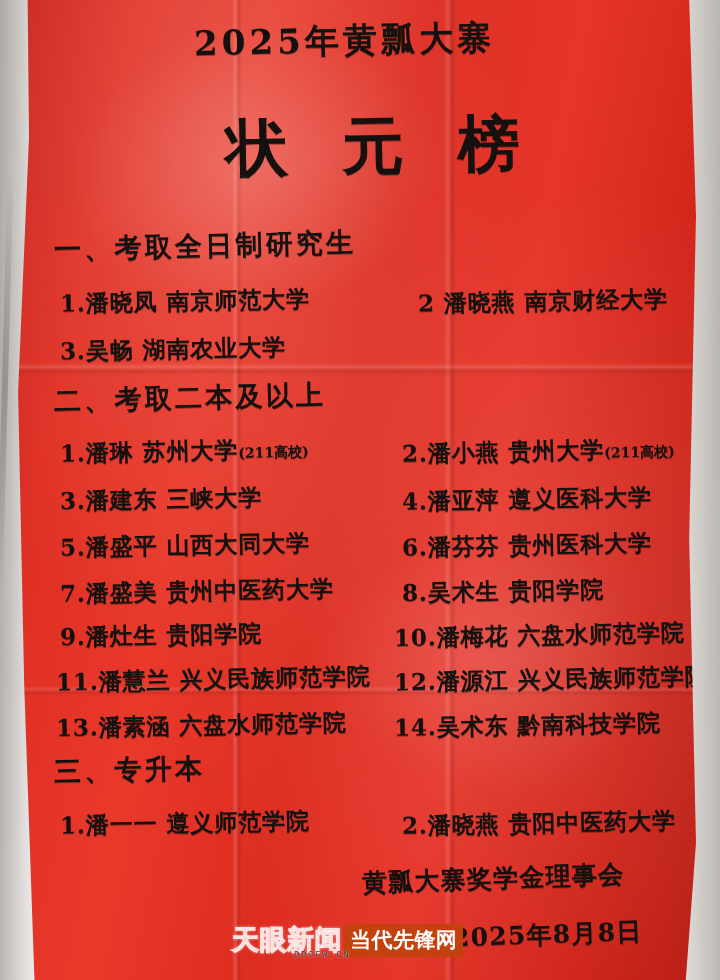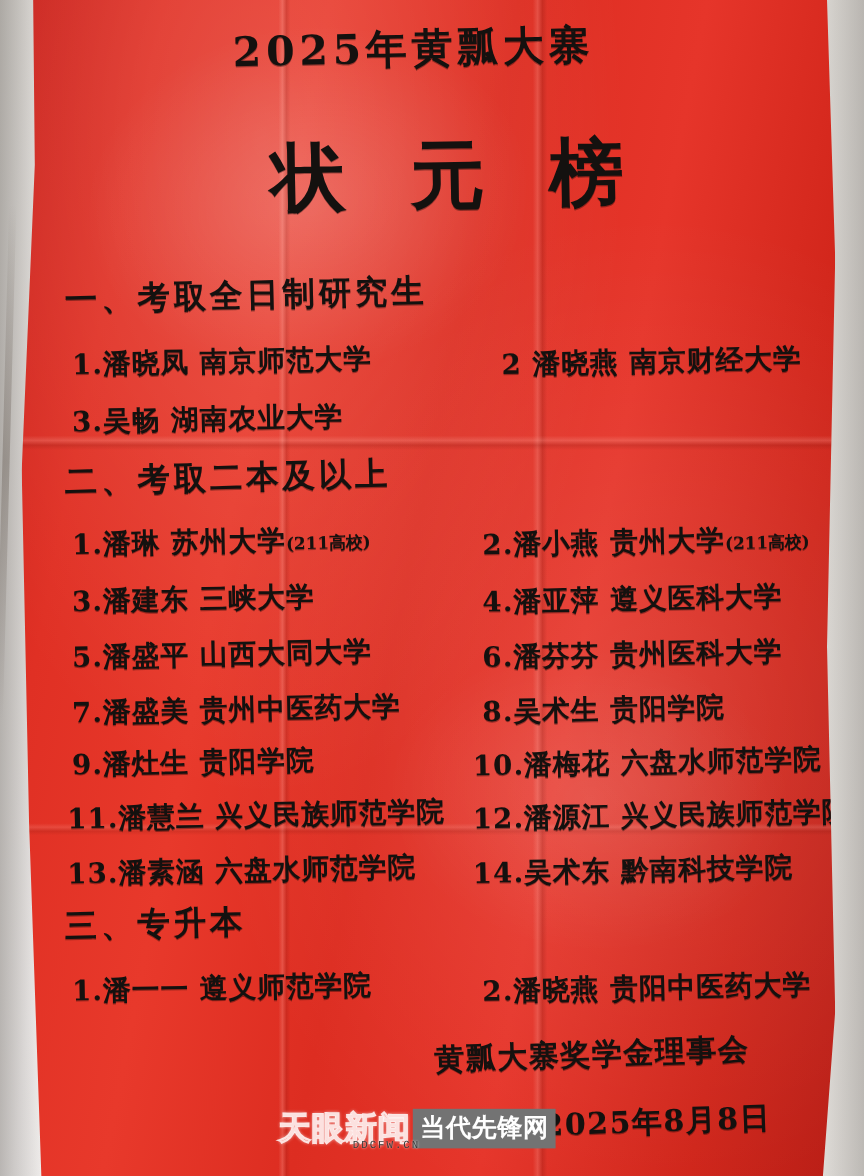--- a/index.html
+++ b/index.html
@@ -149,21 +149,21 @@
   .wm-red {
     font-family: "DejaVu Sans", sans-serif;
     font-weight: 700;
     font-size: 27px;
     color: #e8392b;
     -webkit-text-stroke: 1px rgba(255,255,255,0.85);
     text-shadow: 0 0 3px rgba(255,255,255,0.9);
     letter-spacing: 0.02em;
   }
   .wm-chip {
-    background: #737373;
+    background: #c2410c;
     color: #ffffff;
     font-family: "DejaVu Sans", sans-serif;
     font-weight: 700;
     font-size: 21px;
     padding: 2px 6px 3px 6px;
     letter-spacing: 0.02em;
   }
   .wm-sub {
     font-family: Liberation Mono, monospace;
     font-size: 9px;

